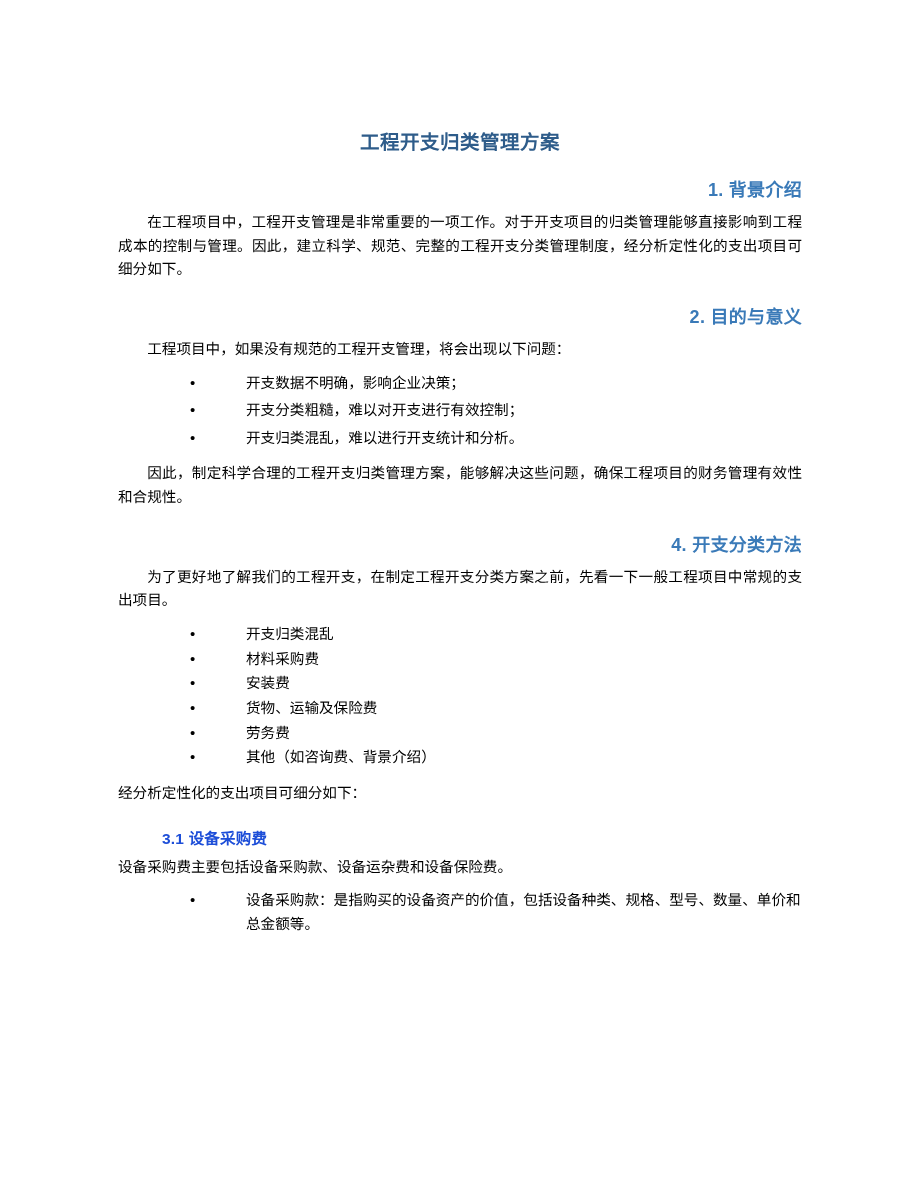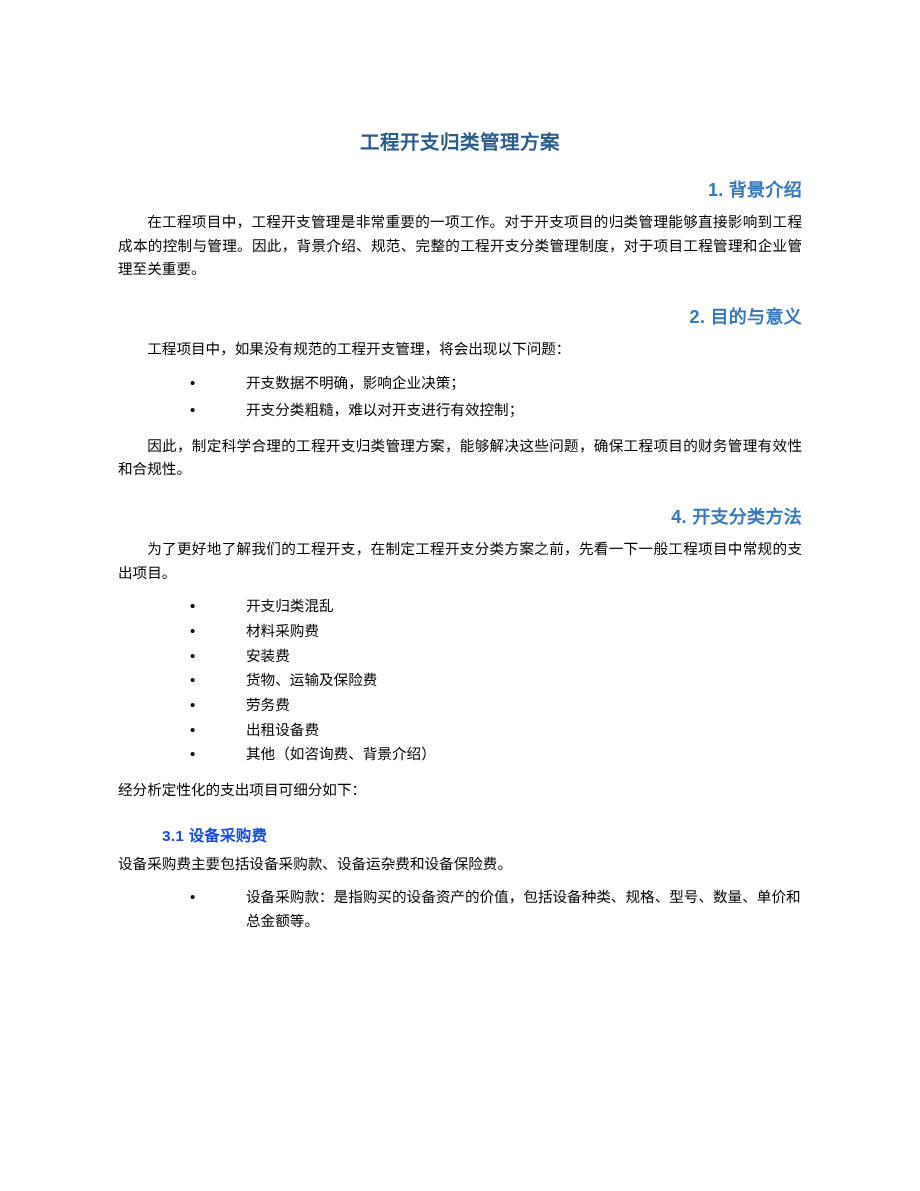--- a/index.html
+++ b/index.html
@@ -84,39 +84,39 @@
   }
 </style>
 </head>
 <body>
 
 <div class="page">
 
   <h1 class="doc-title">工程开支归类管理方案</h1>
 
   <h2 class="section-heading">1. 背景介绍</h2>
-  <p class="para indent">在工程项目中，工程开支管理是非常重要的一项工作。对于开支项目的归类管理能够直接影响到工程成本的控制与管理。因此，背景介绍、规范、完整的工程开支分类管理制度，对于项目工程管理和企业管理至关重要。</p>
+  <p class="para indent">在工程项目中，工程开支管理是非常重要的一项工作。对于开支项目的归类管理能够直接影响到工程成本的控制与管理。因此，建立科学、规范、完整的工程开支分类管理制度，经分析定性化的支出项目可细分如下。</p>
 
   <h2 class="section-heading">2. 目的与意义</h2>
   <p class="para indent">工程项目中，如果没有规范的工程开支管理，将会出现以下问题：</p>
   <ul class="bullets">
     <li><span>开支数据不明确，影响企业决策；</span></li>
     <li><span>开支分类粗糙，难以对开支进行有效控制；</span></li>
+    <li><span>开支归类混乱，难以进行开支统计和分析。</span></li>
   </ul>
   <p class="para indent">因此，制定科学合理的工程开支归类管理方案，能够解决这些问题，确保工程项目的财务管理有效性和合规性。</p>
 
   <h2 class="section-heading">4. 开支分类方法</h2>
   <p class="para indent">为了更好地了解我们的工程开支，在制定工程开支分类方案之前，先看一下一般工程项目中常规的支出项目。</p>
   <ul class="bullets tight">
     <li><span>开支归类混乱</span></li>
     <li><span>材料采购费</span></li>
     <li><span>安装费</span></li>
     <li><span>货物、运输及保险费</span></li>
     <li><span>劳务费</span></li>
-    <li><span>出租设备费</span></li>
     <li><span>其他（如咨询费、背景介绍）</span></li>
   </ul>
   <p class="para noindent">经分析定性化的支出项目可细分如下：</p>
 
   <h3 class="subsection-heading">3.1 设备采购费</h3>
   <p class="para noindent">设备采购费主要包括设备采购款、设备运杂费和设备保险费。</p>
   <ul class="bullets">
     <li class="hang"><span>设备采购款：是指购买的设备资产的价值，包括设备种类、规格、型号、数量、单价和总金额等。</span></li>
   </ul>
 

